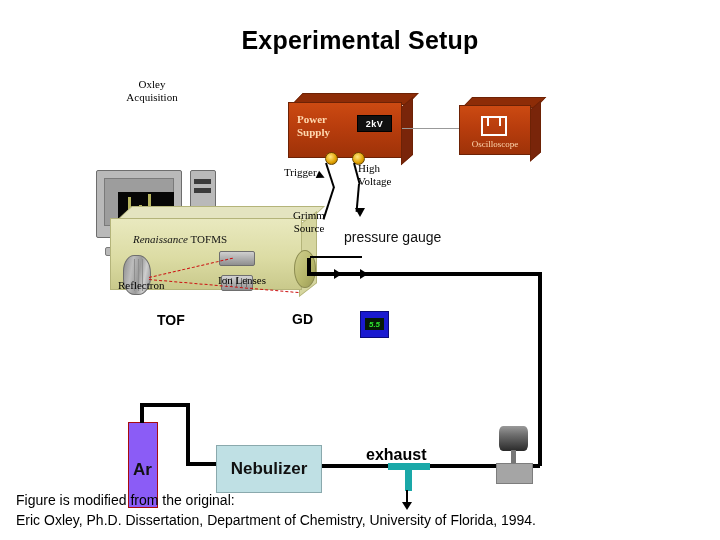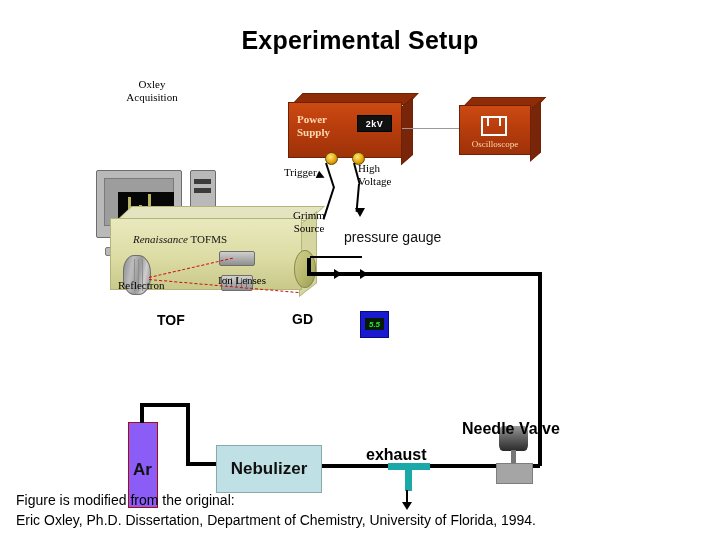--- a/index.html
+++ b/index.html
@@ -264,21 +264,20 @@
 
     <div class="tee-bar"></div>
     <div class="tee-stem"></div>
     <div class="exh-arrow"></div>
     <div class="exh-head"></div>
     <div class="lbl lbl-exhaust">exhaust</div>
 
     <div class="valve-knob"></div>
     <div class="valve-stem"></div>
     <div class="valve-body"></div>
-    <div class="lbl lbl-needle">Needle Valve</div>
 
   </div>
 
   <div class="footer">
     <div>Figure is modified from the original:</div>
     <div>Eric Oxley,  Ph.D. Dissertation, Department of Chemistry, University of  Florida, 1994.</div>
   </div>
 
 </div>
 

